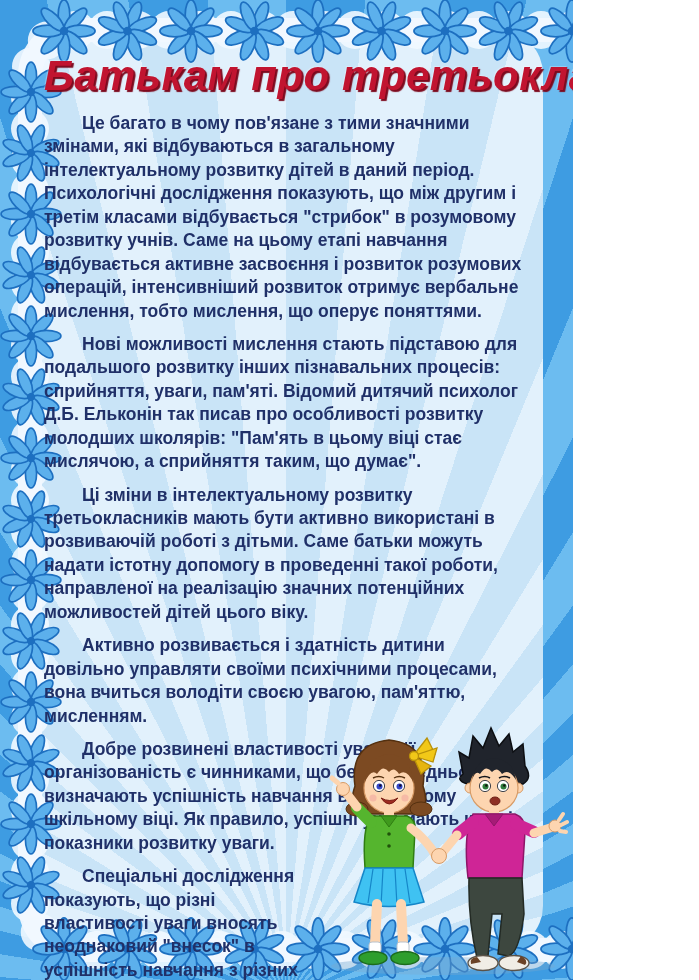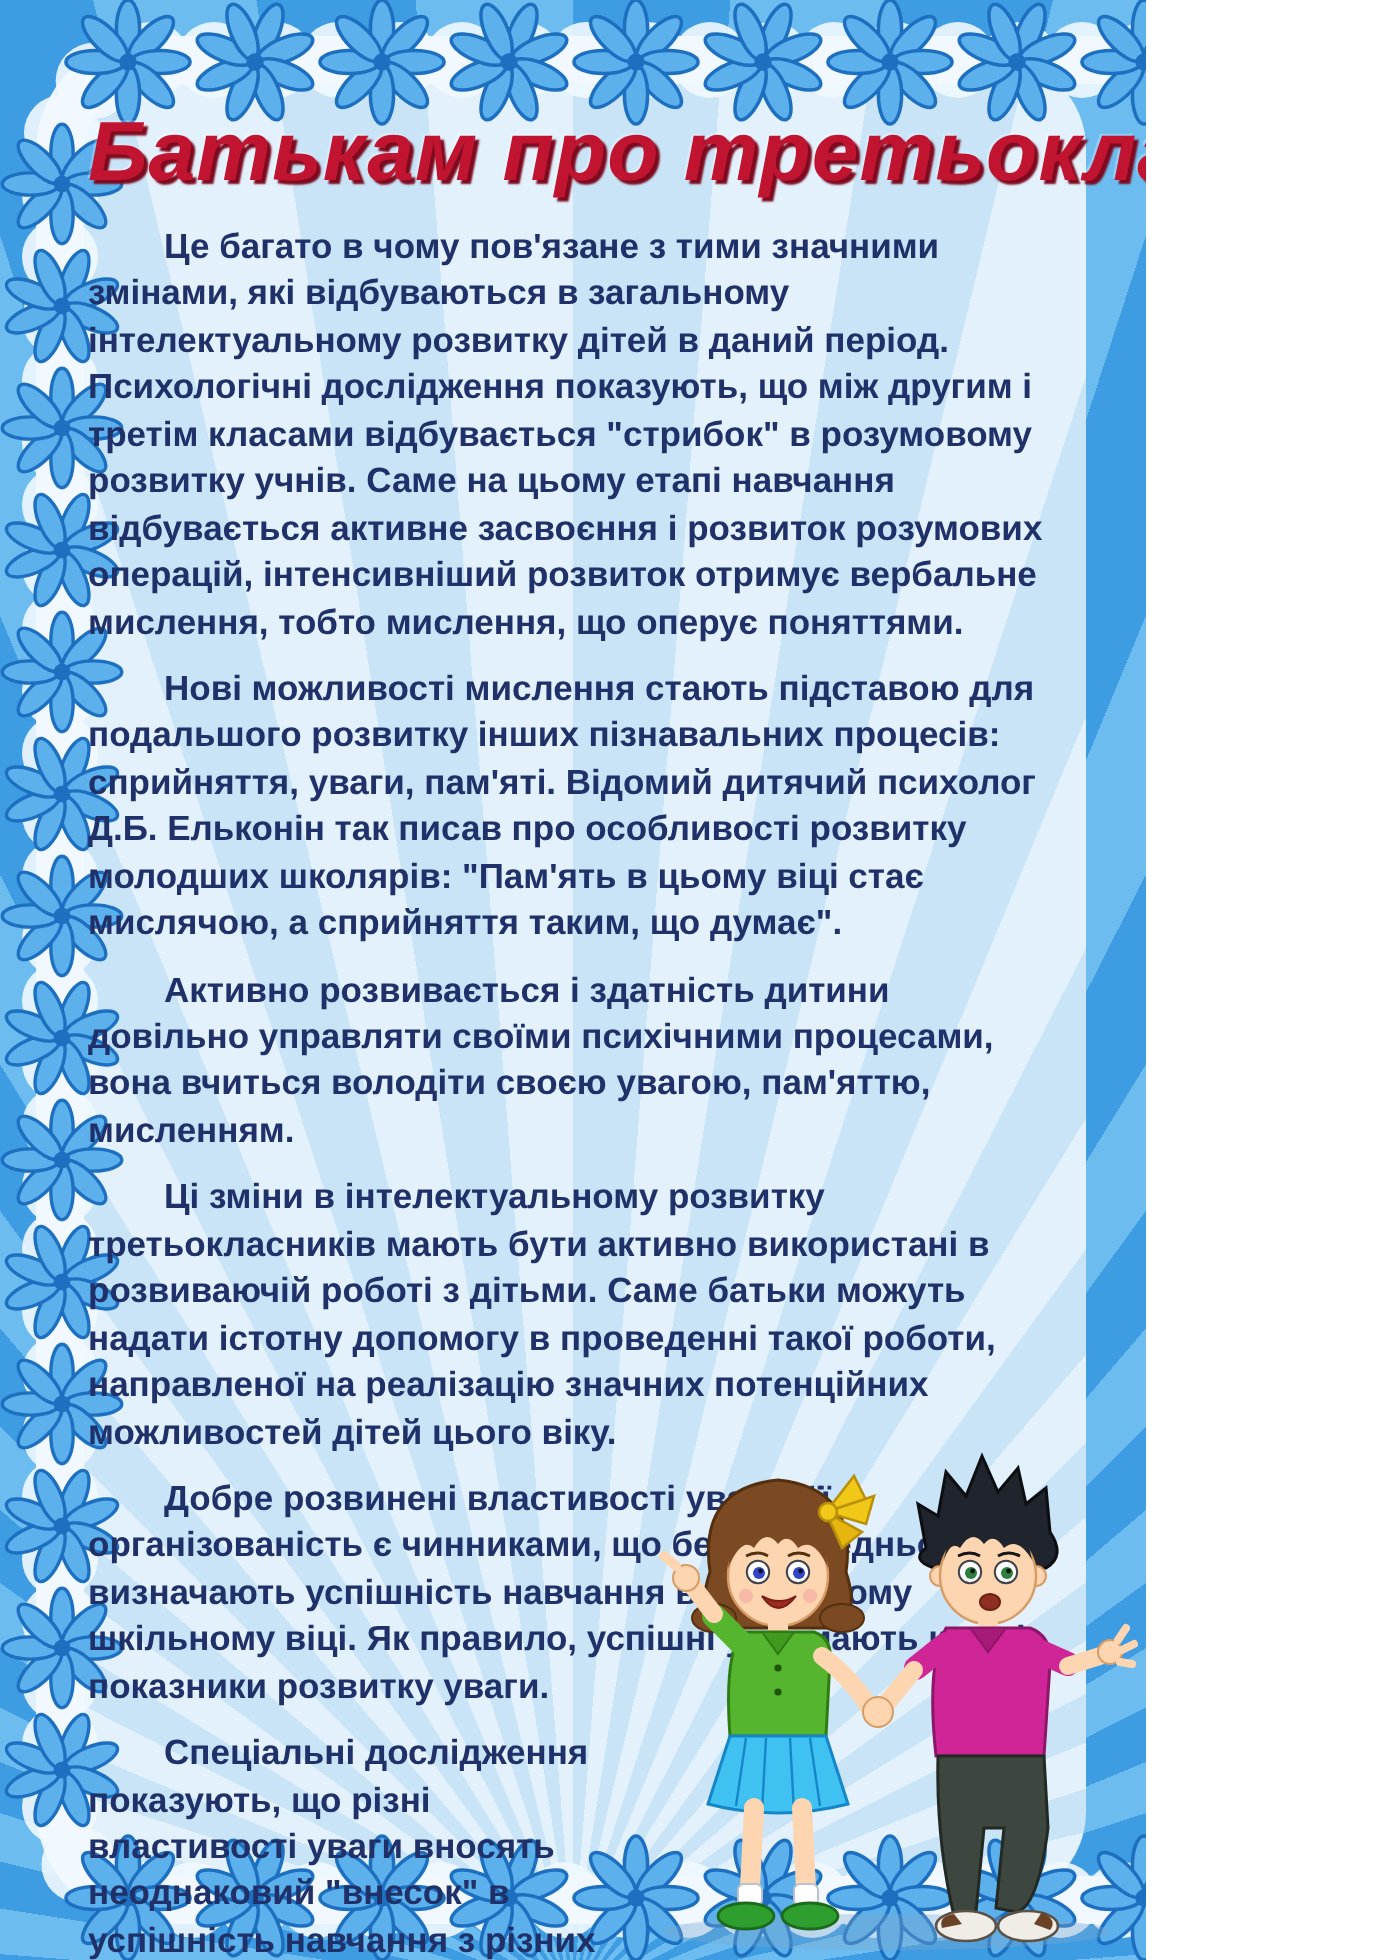--- a/index.html
+++ b/index.html
@@ -114,22 +114,22 @@
         <use href="#daisy" transform="translate(668 824) scale(1.3) rotate(0)"></use>
         <use href="#daisy" transform="translate(668 885) scale(1.3) rotate(22.5)"></use>
       </g>
   </svg>
 
   <div class="content">
     <h1 class="title">Батькам про третьокласників</h1>
     <div class="body-text">
         <p class="para indent">Це багато в чому пов'язане з тими значними змінами, які відбуваються в загальному інтелектуальному розвитку дітей в даний період. Психологічні дослідження показують, що між другим і третім класами відбувається "стрибок" в розумовому розвитку учнів. Саме на цьому етапі навчання відбувається активне засвоєння і розвиток розумових операцій, інтенсивніший розвиток отримує вербальне мислення, тобто мислення, що оперує поняттями.</p>
         <p class="para indent">Нові можливості мислення стають підставою для подальшого розвитку інших пізнавальних процесів: сприйняття, уваги, пам'яті. Відомий дитячий психолог Д.Б. Ельконін так писав про особливості розвитку молодших школярів: "Пам'ять в цьому віці стає мислячою, а сприйняття таким, що думає".</p>
+        <p class="para indent">Ці зміни в інтелектуальному розвитку третьокласників мають бути активно використані в розвиваючій роботі з дітьми. Саме батьки можуть надати істотну допомогу в проведенні такої роботи, направленої на реалізацію значних потенційних можливостей дітей цього віку.</p>
         <p class="para indent">Активно розвивається і здатність дитини довільно управляти своїми психічними процесами, вона вчиться володіти своєю увагою, пам'яттю, мисленням.</p>
-        <p class="para indent">Ці зміни в інтелектуальному розвитку третьокласників мають бути активно використані в розвиваючій роботі з дітьми. Саме батьки можуть надати істотну допомогу в проведенні такої роботи, направленої на реалізацію значних потенційних можливостей дітей цього віку.</p>
         <p class="para indent">Добре розвинені властивості уваги і її організованість є чинниками, що безпосередньо визначають успішність навчання в молодшому шкільному віці. Як правило, успішні учні мають кращі показники розвитку уваги.</p>
         <div class="pic-spacer"></div>
         <p class="para indent">Спеціальні дослідження показують, що різні властивості уваги вносять неоднаковий "внесок" в успішність навчання з різних шкільних предметів. Так, при опануванні математики провідна роль належить об'єму уваги; успішність засвоєння української мови пов'язана з розподілом уваги, а навчання читанню – із стійкістю уваги.</p>
         <p class="para no-indent">Таким чином, розвиваючи різні властивості уваги, можна підвищити успішність школярів з різних учбових предметів.</p>
       </div>
   </div>
 
   <svg class="kids" viewBox="0 0 258 274" aria-hidden="true">
     <ellipse cx="132" cy="262" rx="112" ry="9" fill="#7fa8cc" opacity=".35"></ellipse>
 

